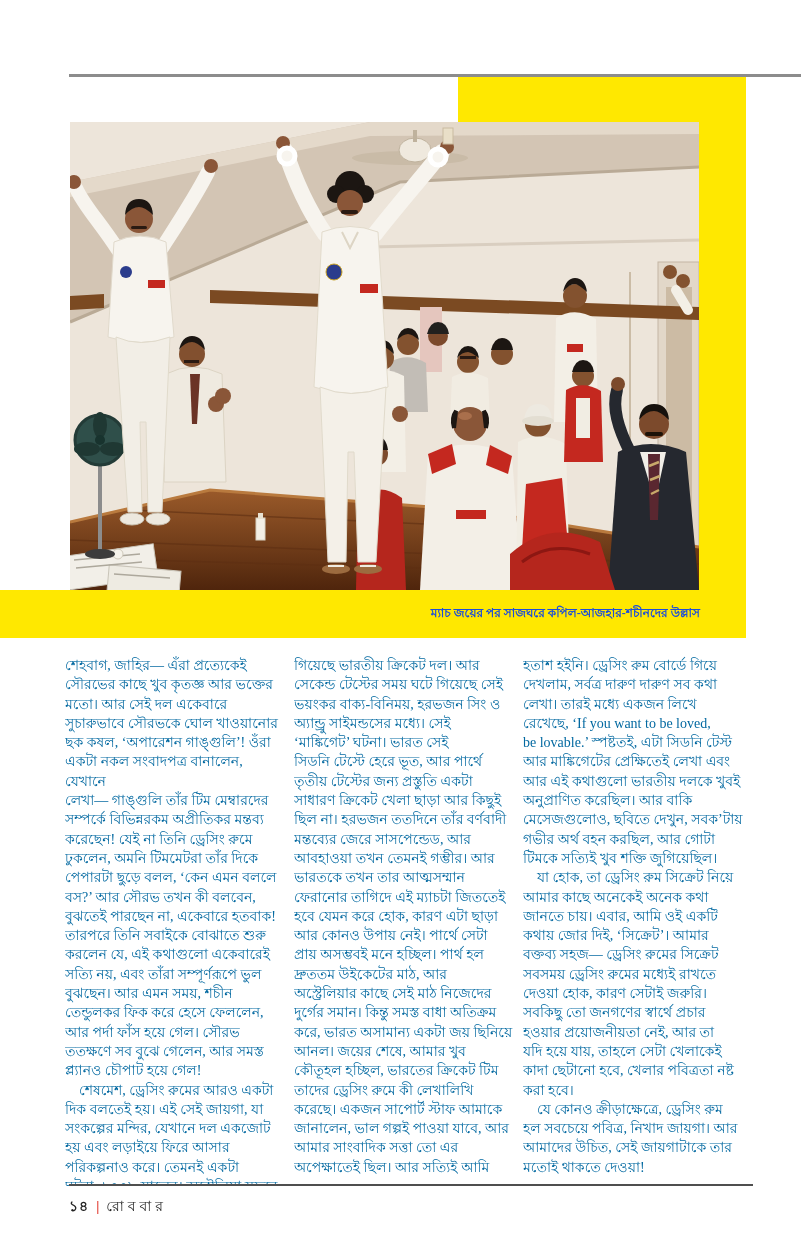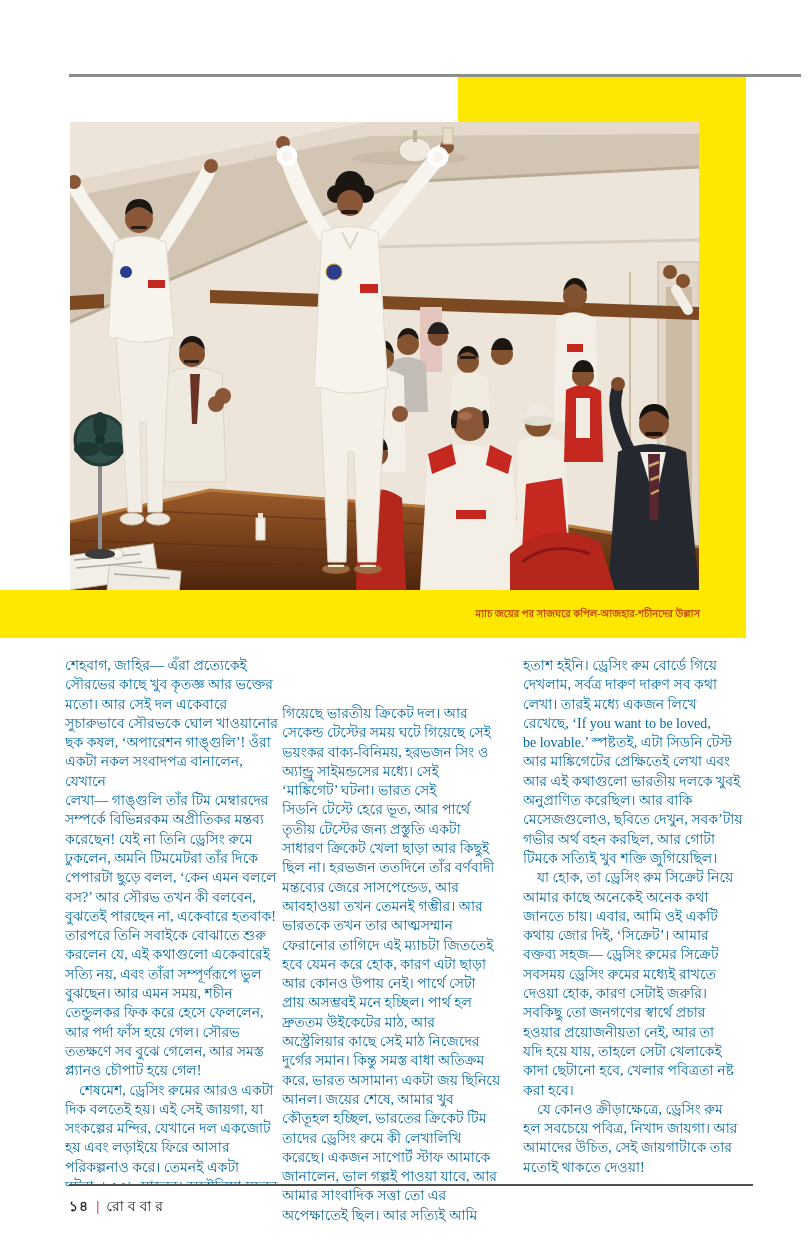--- a/index.html
+++ b/index.html
@@ -3,27 +3,27 @@
 <meta charset="utf-8">
 <style>
   html,body{margin:0;padding:0;background:#ffffff;}
   .page{position:relative;width:809px;height:1257px;background:#ffffff;overflow:hidden;
         font-family:"Liberation Serif","DejaVu Serif",serif;}
   .top-rule{position:absolute;left:69px;top:74px;width:732px;height:3px;background:#8c8c8c;}
   .yellow{position:absolute;background:#ffe800;}
   .yellow-a{left:458px;top:77px;width:288px;height:45px;}
   .yellow-b{left:699px;top:122px;width:47px;height:468px;}
   .yellow-c{left:0;top:590px;width:746px;height:48px;display:flex;align-items:center;justify-content:flex-end;}
-  .caption{padding-right:46px;font-size:10px;font-weight:bold;color:#c2410c;
+  .caption{padding-right:46px;font-size:12px;font-weight:bold;color:#1d4ed8;
            font-family:"Liberation Serif","DejaVu Serif",serif;}
   figure.photo{position:absolute;left:70px;top:122px;width:629px;height:468px;margin:0;padding:0;}
   figure.photo svg{display:block;}
   .col{position:absolute;top:656px;width:222px;height:530px;overflow:hidden;
        font-size:14px;line-height:19.3px;color:#0369a1;white-space:pre-wrap;}
-  .col1{left:65px;} .col2{left:282px;margin-top:48px;} .col3{left:523px;}
+  .col1{left:65px;} .col2{left:294px;} .col3{left:523px;}
   .footer-rule{position:absolute;left:69px;top:1184px;width:684px;height:2px;background:#4f4f4f;}
   .footer{position:absolute;left:69px;top:1195px;font-size:14px;color:#222222;
           font-family:"Liberation Serif","DejaVu Serif",serif;text-align:right;}
   .footer .pn{font-weight:bold;letter-spacing:1px;}
   .footer .sep{color:#e03226;font-weight:bold;margin:0 7px;}
   .footer .sec{letter-spacing:4px;}
 </style>
 </head>
 <body>
 

